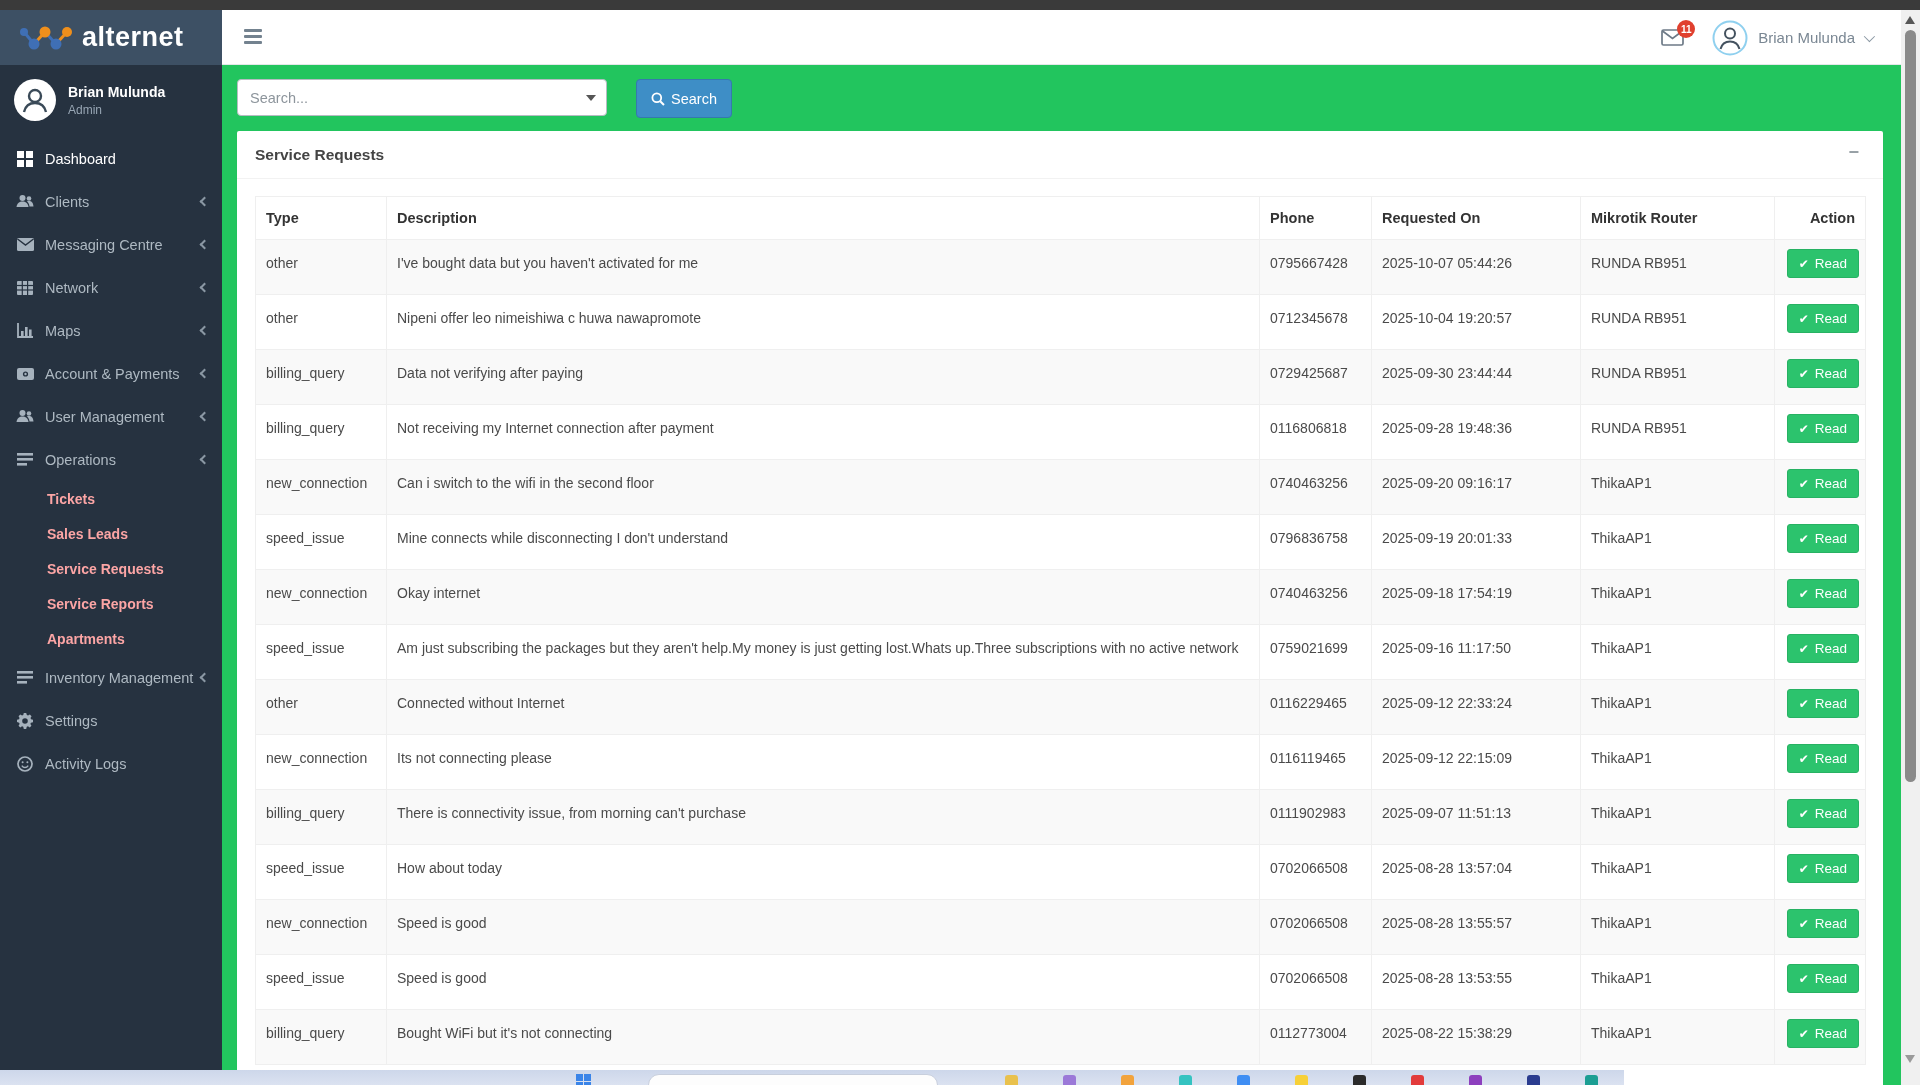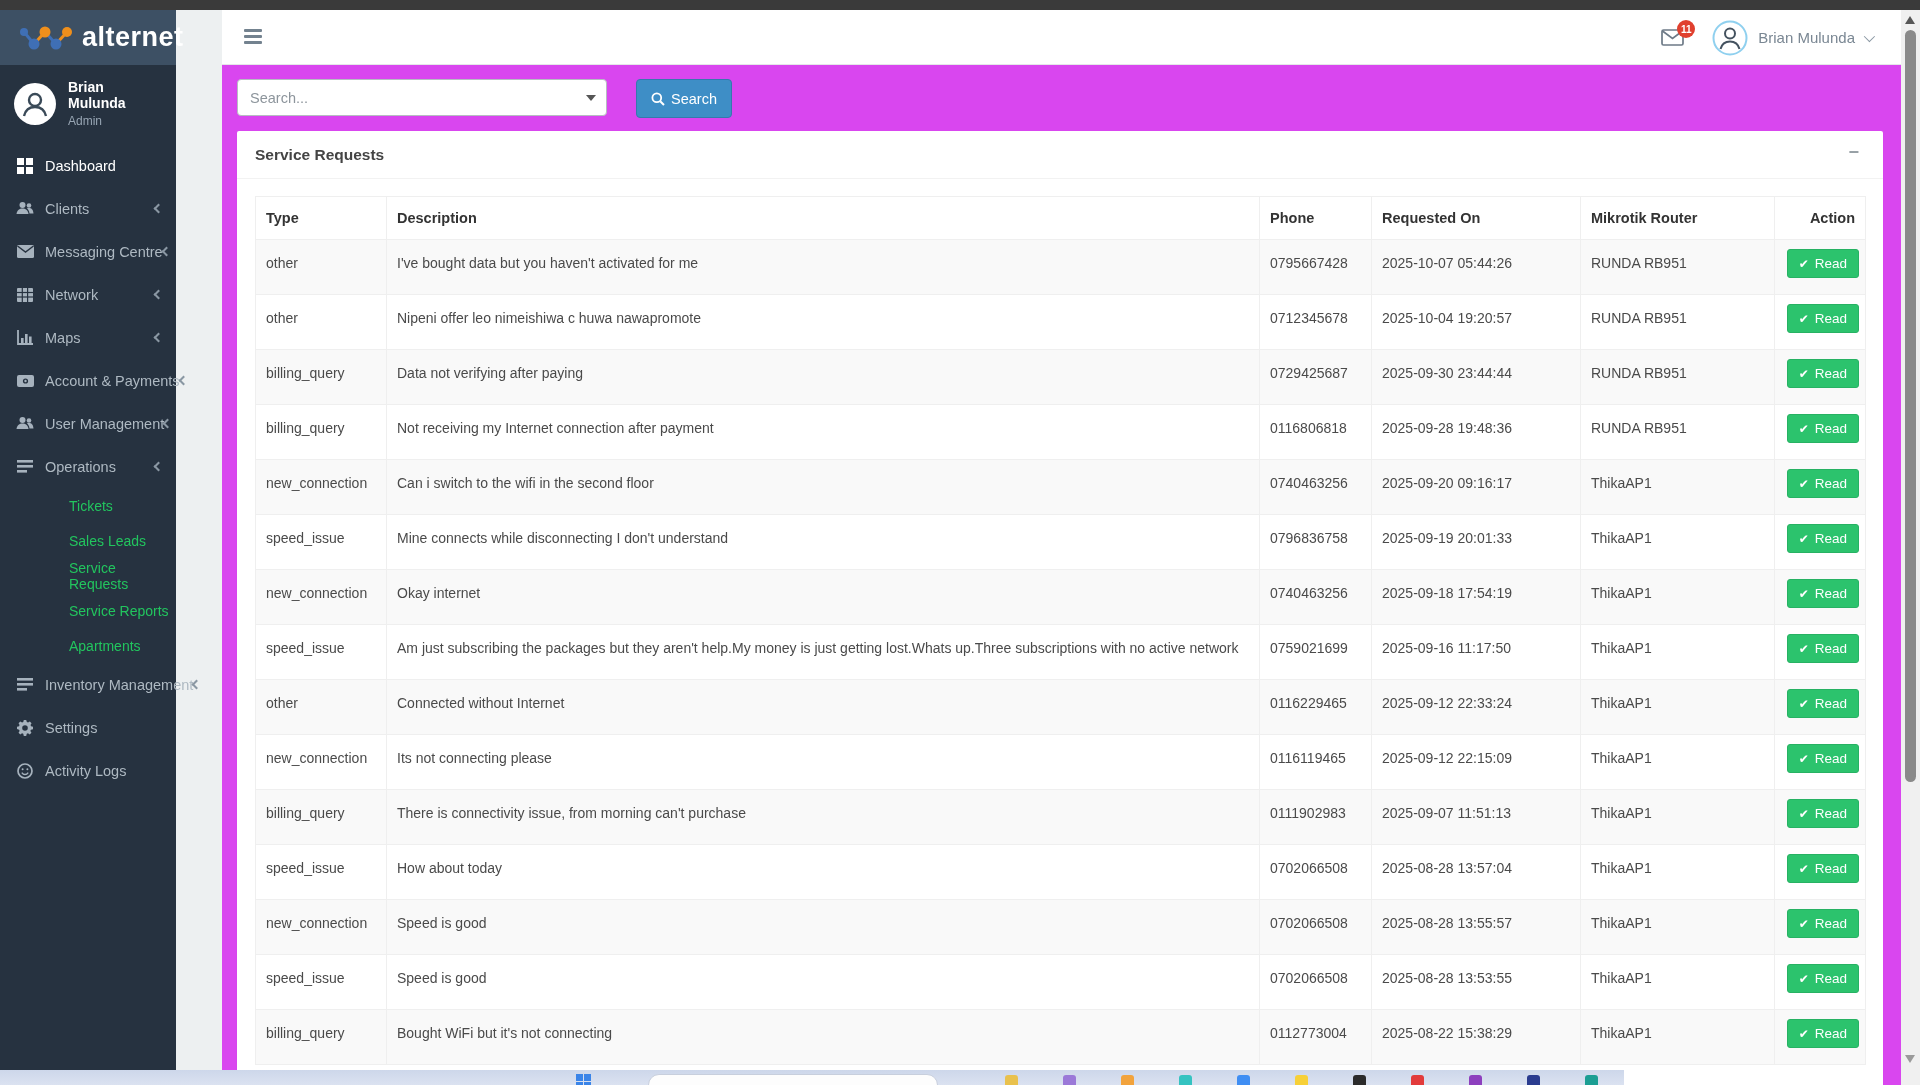--- a/index.html
+++ b/index.html
@@ -3,50 +3,50 @@
 <meta charset="utf-8">
 <style>
   * { margin:0; padding:0; box-sizing:border-box; }
   html,body { width:1920px; height:1085px; overflow:hidden;
     font-family:"Liberation Sans", sans-serif; background:#edf0f1; }
 
   
   .topstrip { position:absolute; left:0; top:0; width:1920px; height:10px; background:#3a3a3a; z-index:60; }
 
   
-  .sidebar { position:absolute; left:0; top:10px; bottom:0; width:176px; background:#263240; z-index:40; }
+  .sidebar { position:absolute; left:0; top:10px; bottom:0; width:222px; background:#263240; z-index:40; }
   .logo { height:55px; background:#3d5064; display:flex; align-items:center; padding-left:18px; }
   .logo-text { color:#fff; font-size:27px; font-weight:bold; letter-spacing:.5px; margin-left:8px; }
   .user-panel { display:flex; align-items:center; padding:14px 12px 16px 14px; }
   .user-avatar { width:42px; height:42px; border-radius:50%; background:#fff; display:flex; align-items:center; justify-content:center; flex:none; }
   .user-meta { margin-left:12px; }
   .user-name { color:#fff; font-size:14px; font-weight:bold; }
   .user-role { color:#97a5b3; font-size:12px; margin-top:3px; }
   ul.menu { list-style:none; }
   .menu-item { height:43px; display:flex; align-items:center; padding:0 14px 0 16px; color:#aeb9c2; font-size:14.5px; cursor:pointer; }
   .menu-item.active { color:#fff; }
   .mi-icon { width:18px; height:16px; margin-right:11px; flex:none; display:flex; align-items:center; justify-content:center; }
   .mi-label { flex:1; white-space:nowrap; }
   .chev { width:7px; height:7px; border-left:2px solid #8a97a3; border-bottom:2px solid #8a97a3; transform:rotate(45deg); flex:none; }
   ul.submenu { list-style:none; }
-  .sub-item { height:35px; display:flex; align-items:center; padding-left:69px; color:#22c55e; font-size:14px; cursor:pointer; }
+  .sub-item { height:35px; display:flex; align-items:center; padding-left:47px; color:#fca5a5; font-size:14px; cursor:pointer;font-weight:bold; }
 
   
   .header { position:absolute; left:222px; top:10px; height:55px; right:0; background:#fff; z-index:30; border-bottom:1px solid #e4e7e9;padding-left:23px; }
   .hamburger { position:absolute; left:22px; top:19px; width:20px; cursor:pointer; }
   .hamburger span { display:block; width:18px; height:2.5px; background:#73828f; margin-bottom:3.5px; border-radius:1px; }
   .hdr-right { position:absolute; right:48px; top:0; height:55px; display:flex; align-items:center; }
   .mail-wrap { position:relative; margin-right:28px; cursor:pointer; }
   .badge { position:absolute; top:-9px; right:-11px; min-width:18px; height:18px; border-radius:50%; background:#e0402e; color:#fff; font-size:10px; font-weight:bold; display:flex; align-items:center; justify-content:center; }
   .hdr-avatar { margin-right:10px; cursor:pointer; }
   .hdr-name { color:#7a8793; font-size:15px; cursor:pointer; display:flex; align-items:center; }
   .chev-down { width:8px; height:8px; border-right:1.5px solid #8a97a3; border-bottom:1.5px solid #8a97a3; transform:rotate(45deg) translateY(-2px); margin-left:9px; }
 
   
-  .content { position:absolute; left:222px; top:65px; right:0; bottom:0; background:#d946ef; padding:14px 37px 0 15px; }
+  .content { position:absolute; left:222px; top:65px; right:0; bottom:0; background:#22c55e; padding:14px 37px 0 15px; }
   .search-row { display:flex; align-items:flex-start; margin-bottom:13px; }
   .search-select { position:relative; width:370px; }
   .search-input { width:370px; height:37px; border:1px solid #b6bcc2; border-radius:4px; padding:0 26px 0 12px; font-size:14.5px; color:#444; background:#fff; font-family:"Liberation Sans", sans-serif; }
   .search-input::placeholder { color:#8d959c; }
   .select-caret { position:absolute; right:11px; top:16px; width:0; height:0; border-left:5px solid transparent; border-right:5px solid transparent; border-top:6px solid #555; pointer-events:none; }
   .search-btn { margin-left:29px; height:39px; background:#3e8ec6; border:1px solid #3579ad; border-radius:4px; color:#fff; font-size:14.5px; padding:0 14px; display:flex; align-items:center; cursor:pointer; font-family:"Liberation Sans", sans-serif; }
   .search-btn svg { margin-right:6px; }
 
   
   .panel { background:#fff; border-radius:2px; box-shadow:0 1px 1px rgba(0,0,0,.08); min-height:1100px; }

